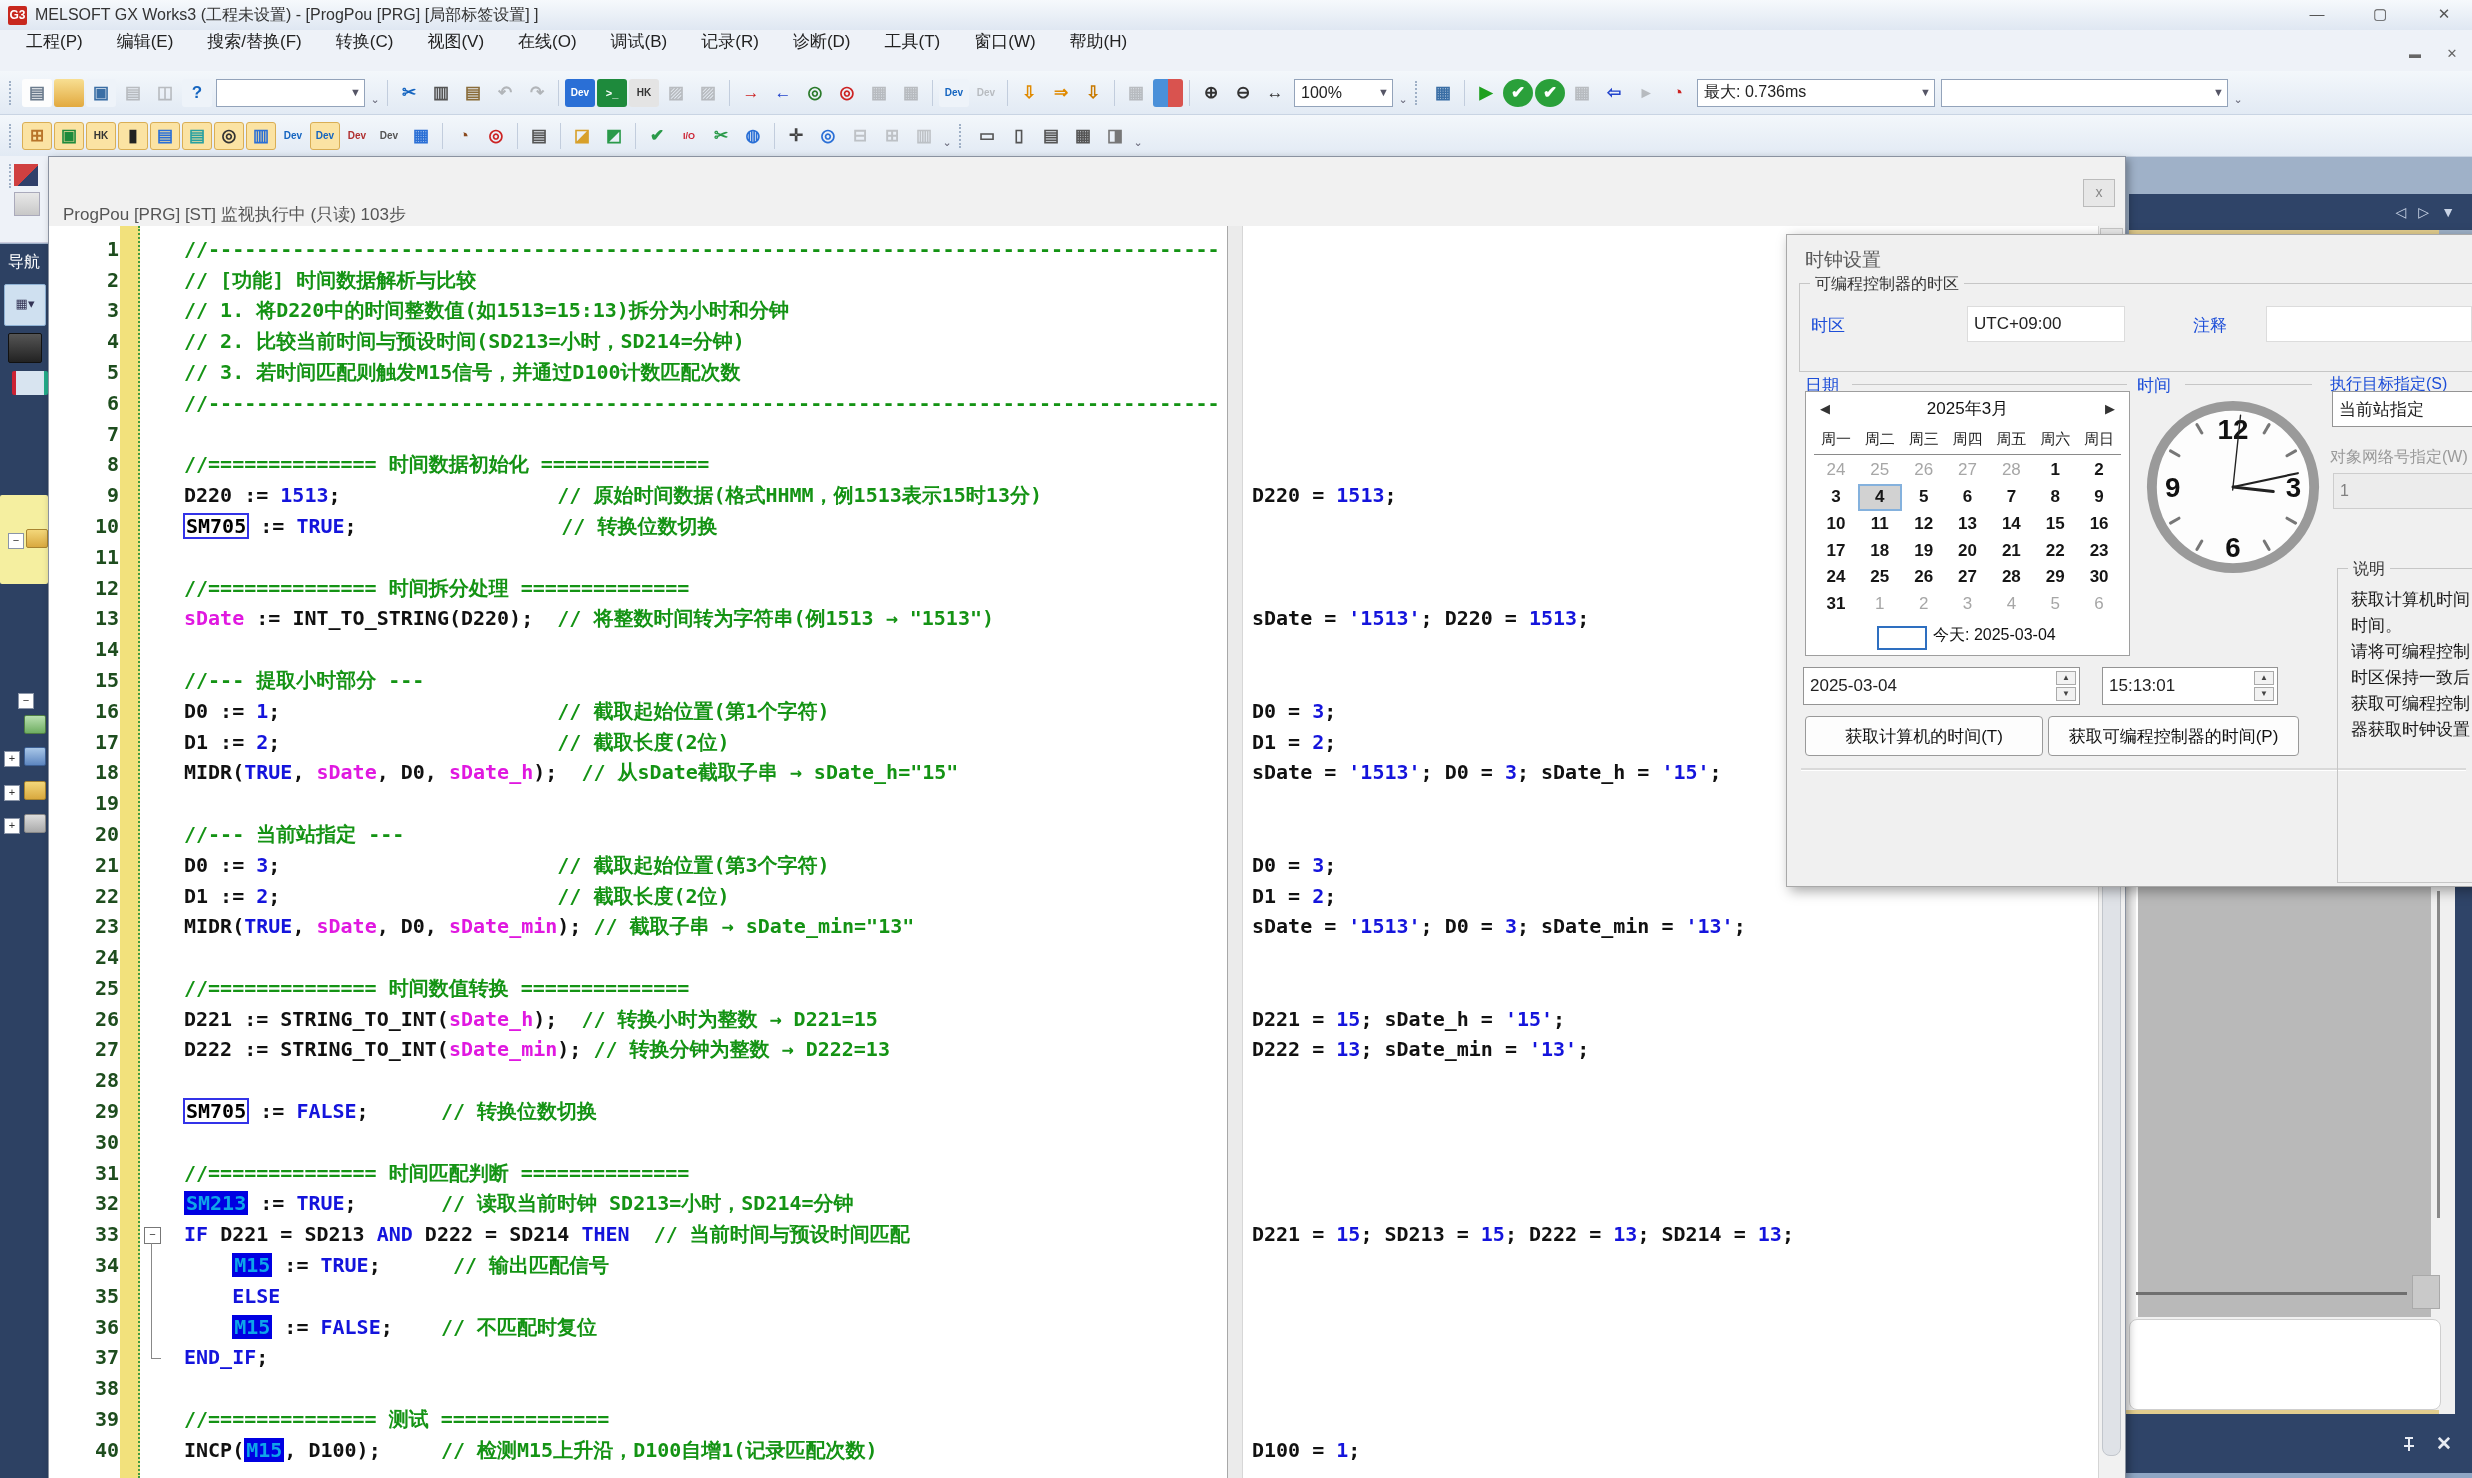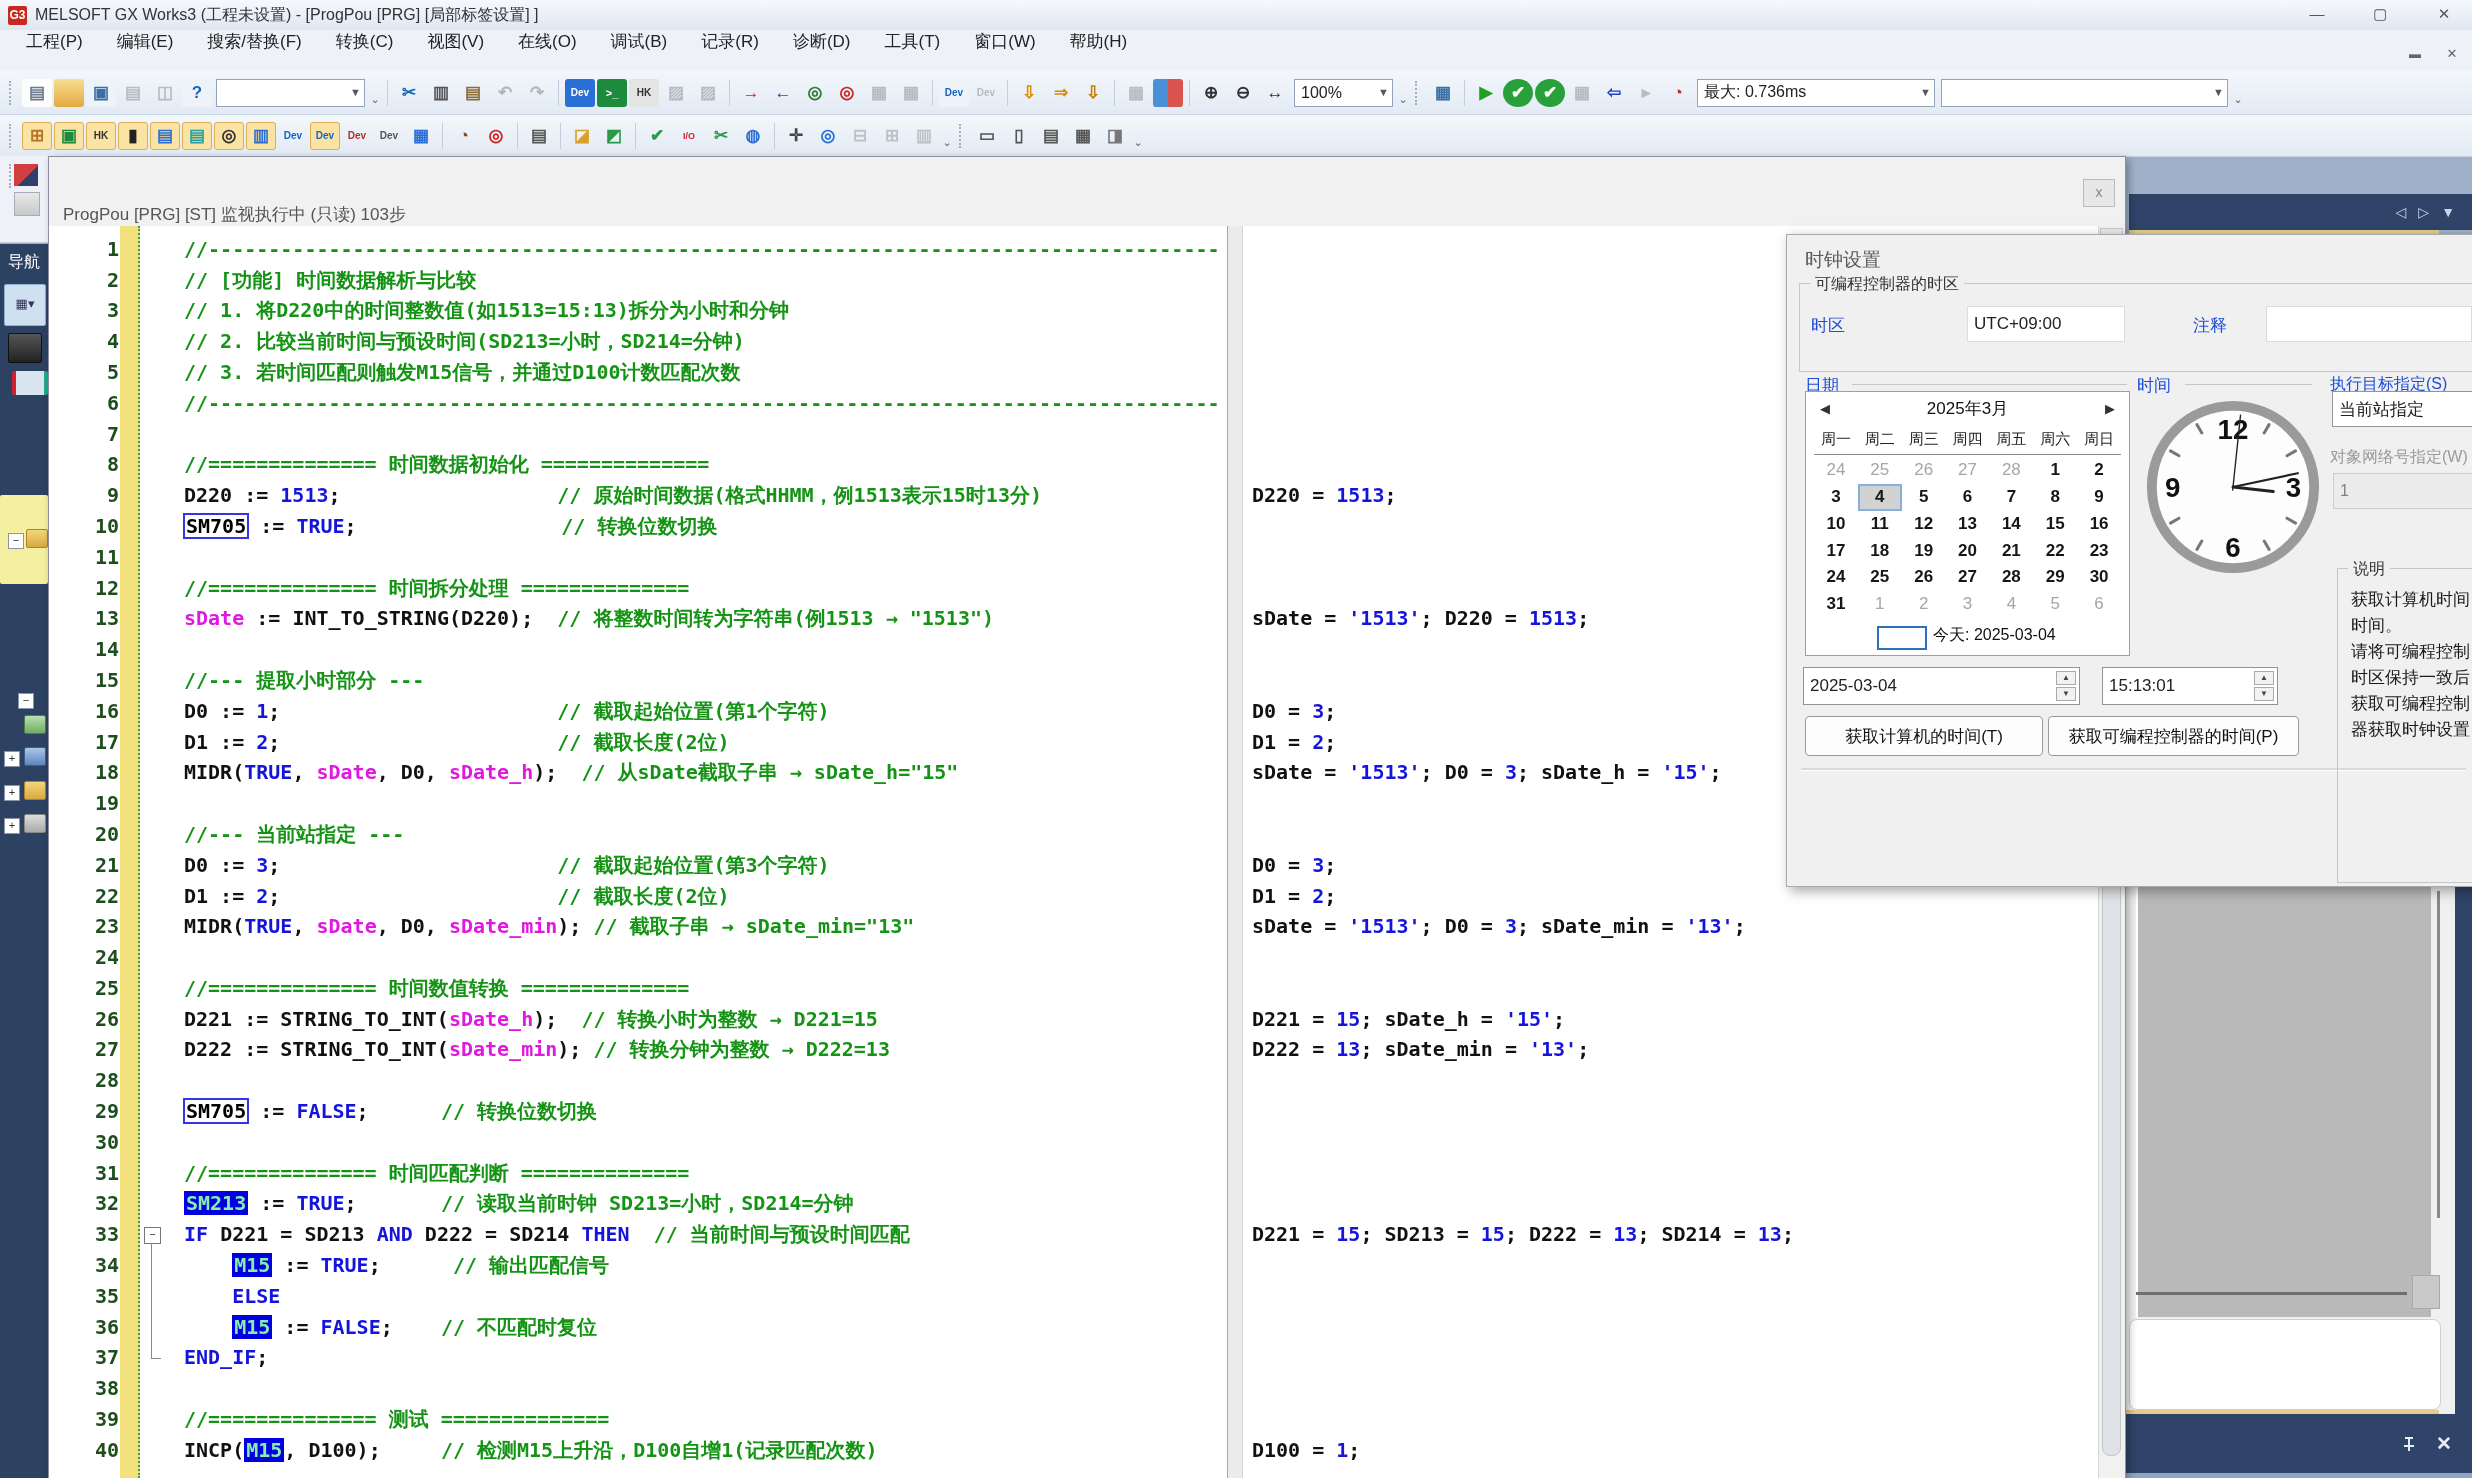--- a/index.html
+++ b/index.html
@@ -46,21 +46,21 @@
   #win-body{position:absolute;left:0;top:69px;right:0;bottom:0;background:#fff;overflow:hidden}
   #gutter-num{position:absolute;left:0;top:0;width:69px;height:100%}
   .lnum{position:absolute;left:20px;width:50px;text-align:right;color:#1e4d1e;
         font:bold 20px "DejaVu Sans Mono",monospace;line-height:31px;height:31px}
   #ybar{position:absolute;left:71px;top:0;width:20px;height:100%;background:#f2e17c;
         border-right:2px dotted #3f9a3f;box-sizing:border-box}
   #code-lines{position:absolute;left:135px;top:0;right:0;height:100%}
   .crow{position:absolute;left:0;height:31px;white-space:pre;font:bold 20px "DejaVu Sans Mono",monospace;line-height:31px}
   .crow .p{color:#111}.crow .k{color:#1414dc}.crow .n{color:#1414dc}
   .crow .c{color:#149314}.crow .m{color:#e018e0}
-  .crow .d{background:#0000e2;color:#86efac;padding:0 2px}
+  .crow .d{background:#0000e2;color:#0ea5e9;padding:0 2px}
   .crow .b{outline:2px solid #3333e8;outline-offset:-1px;padding:0 2px}
   #split1{position:absolute;left:1178px;top:0;width:1px;height:100%;background:#a8a8a8}
   #split2{position:absolute;left:1179px;top:0;width:14px;height:100%;background:#ebebeb;border-right:1px solid #d7d7d7}
   #monitor-lines{position:absolute;left:1203px;top:0;width:842px;height:100%}
   #vscroll{position:absolute;right:0;top:0;width:26px;height:100%;background:#f1f1f1;border-left:1px solid #d5d5d5}
   #vsplit{position:absolute;right:2px;top:2px;width:21px;height:32px;background:#e8e8e8;border:1px solid #c5c5c5;
           color:#555;font-size:13px;text-align:center;line-height:30px}
   #vthumb{position:absolute;right:4px;top:40px;width:17px;height:1188px;background:#dfe2e7;border:1px solid #c2c6cc;border-radius:8px}
   #fold-box{position:absolute;left:95px;width:15px;height:15px;background:#fff;border:1px solid #777;
             color:#333;font-size:11px;line-height:13px;text-align:center}

